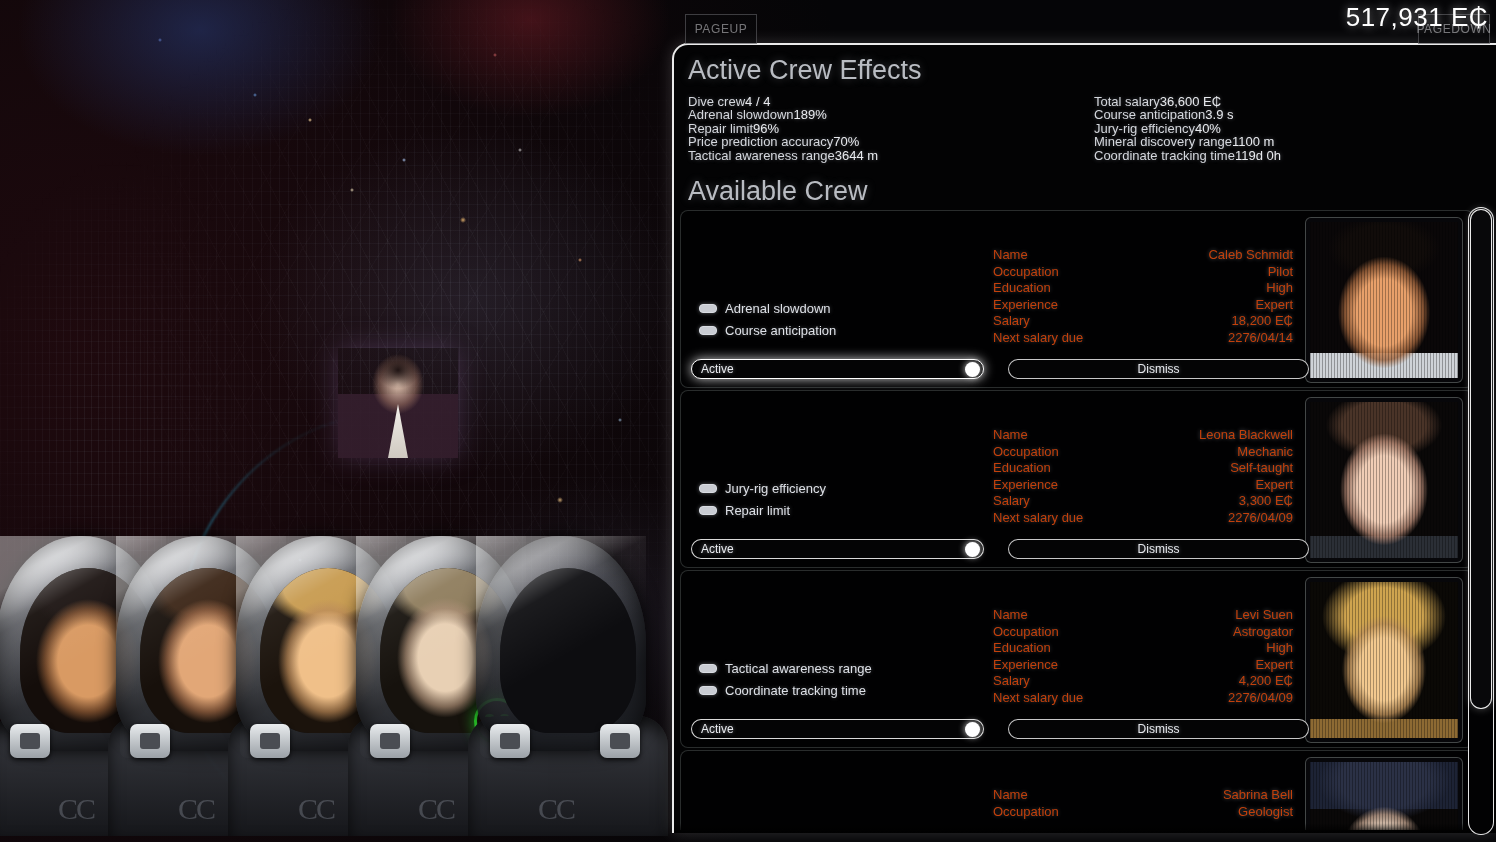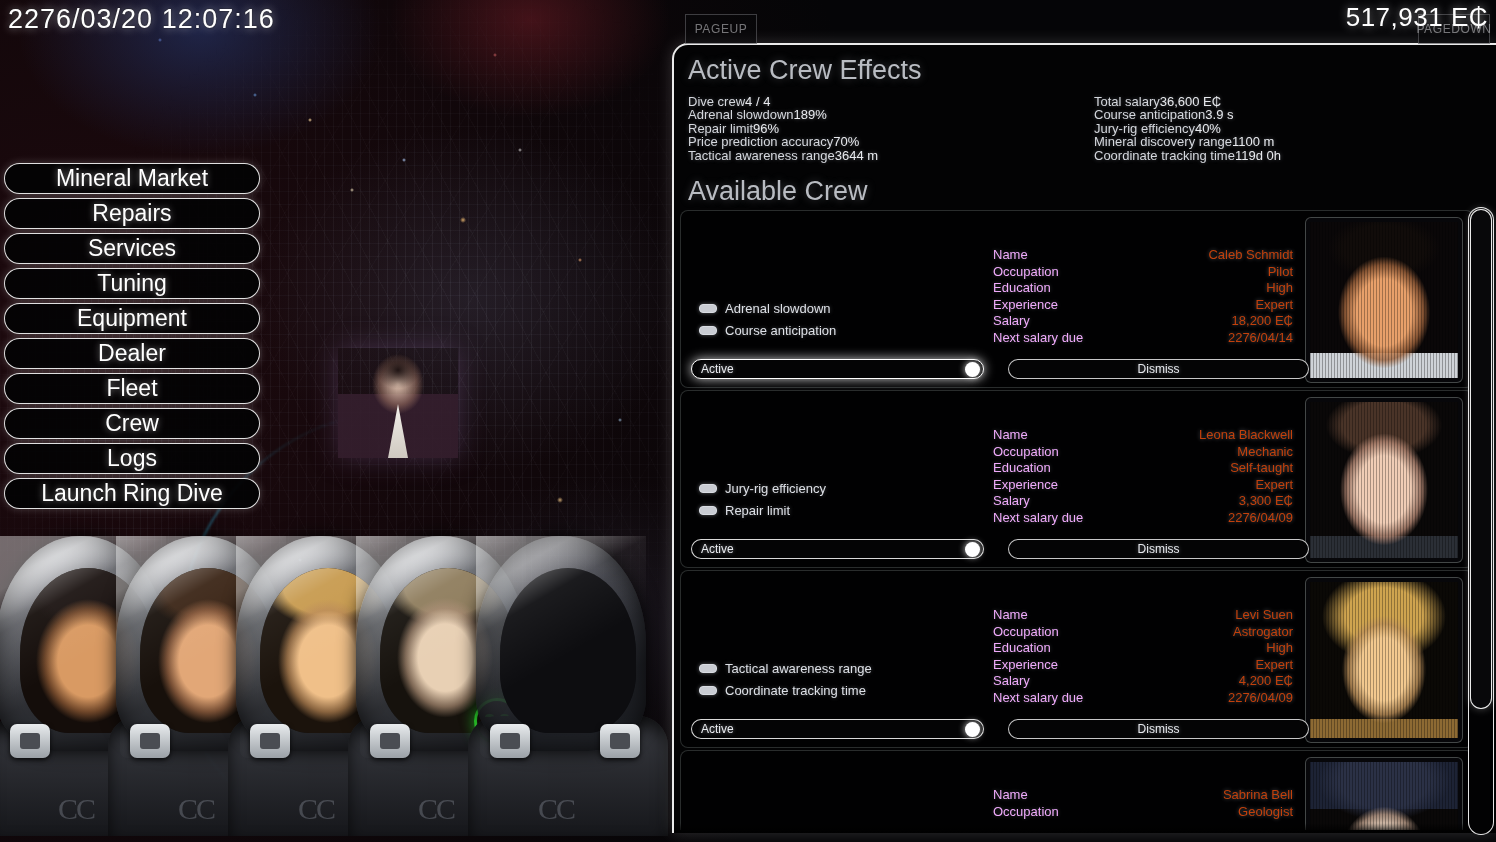--- a/index.html
+++ b/index.html
@@ -259,21 +259,21 @@
   .trait .bar-icon {
     width: 18px; height: 9px; flex: 0 0 18px;
     border: 1.5px solid #d9dce2; border-radius: 4px;
     background: #c9ccd3;
     box-shadow: 0 0 4px rgba(220,225,235,.4);
   }
   .trait .tlabel { font-size: 13px; color: #dde0e6; text-shadow: 0 0 4px rgba(220,225,235,.35); white-space: nowrap; }
 
   .details { position: absolute; left: 312px; top: 36px; width: 300px; }
   .drow { display: flex; justify-content: space-between; font-size: 13px; line-height: 16.5px; }
-  .drow .k { color: #f0abfc; text-shadow: 0 0 4px rgba(210,215,225,.3); }
+  .drow .k { color: #c2410c; text-shadow: 0 0 4px rgba(210,215,225,.3); }
   .drow .v { color: #c2410c; text-shadow: 0 0 4px rgba(225,230,240,.4); }
 
   .portrait {
     position: absolute; right: 10px; top: 6px; width: 158px; height: 166px;
     border: 1.5px solid rgba(150,160,158,.42);
     border-radius: 6px;
     overflow: hidden;
     background: #07070a;
     padding: 4px;
   }
@@ -446,34 +446,21 @@
           <div class="face" style="background:#0d0d10;"></div>
         </div>
         <div class="visor-gloss"></div>
       </div>
       <div class="clip clipL"></div>
       <div class="clip clipR"></div>
     </div>
 
   </div>
 
-  <div class="clock">2276/03/20 12:07:16</div>
-
-  <nav class="menu">
-    <div class="menu-btn">Mineral Market</div>
-    <div class="menu-btn">Repairs</div>
-    <div class="menu-btn">Services</div>
-    <div class="menu-btn">Tuning</div>
-    <div class="menu-btn">Equipment</div>
-    <div class="menu-btn">Dealer</div>
-    <div class="menu-btn">Fleet</div>
-    <div class="menu-btn">Crew</div>
-    <div class="menu-btn">Logs</div>
-    <div class="menu-btn">Launch Ring Dive</div>
-  </nav>
+
 
   <div class="pg-btn pg-up">PAGEUP</div>
   <div class="pg-btn pg-down">PAGEDOWN</div>
 
 
   <div class="money">517,931 E₵</div>
 
   <section class="panel">
 
     <h2 class="sec-title-1">Active Crew Effects</h2>

